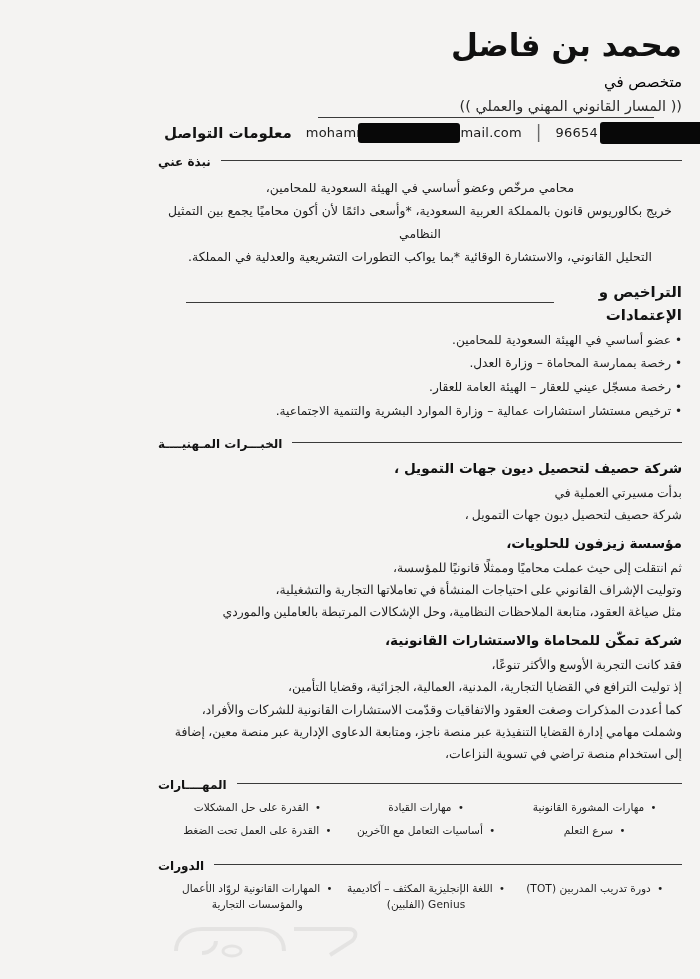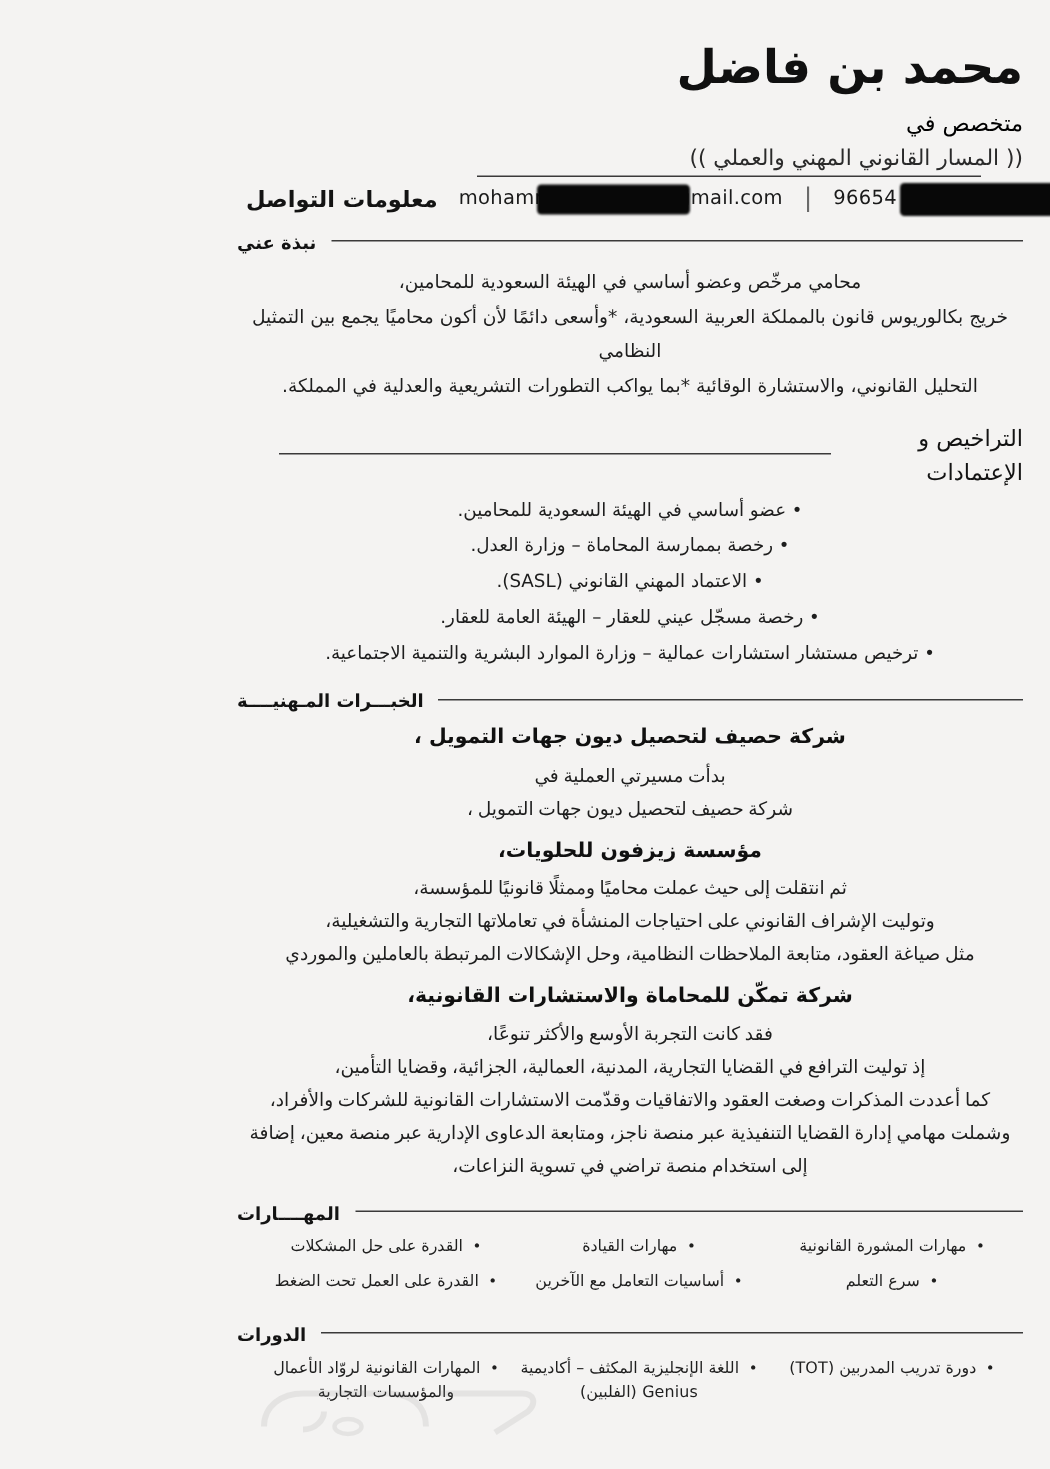--- a/index.html
+++ b/index.html
@@ -80,21 +80,21 @@
   .head-2line {
     position: relative;
     margin-top: 12px;
     min-height: 46px;
   }
   .head-2line .title2 {
     position: absolute;
     right: 0;
     top: 0;
     font-size: 15px;
-    font-weight: normal;
+    font-weight: bold;
     line-height: 1.55;
     text-align: right;
     color: #131313;
     width: 122px;
   }
   .head-2line .rule2 {
     position: absolute;
     right: 128px;
     left: 28px;
     top: 21px;
@@ -109,37 +109,36 @@
     line-height: 1.85;
     color: #1d1d1d;
     padding: 0 8px;
   }
 
   
   .bullets {
     margin: 0;
     padding: 0;
     list-style: none;
-    text-align: center;
+    text-align: right;
     margin-top: 2px;
   }
   .bullets li {
     font-size: 12.2px;
     line-height: 1.95;
     color: #1d1d1d;
   }
   .bullets li::before {
     content: "• ";
     font-size: 12px;
   }
 
   
   .exp-block {
     margin-top: 6px;
-    text-align: center;
   }
   .exp-title {
     font-size: 13.6px;
     font-weight: bold;
     color: #101010;
     line-height: 1.7;
   }
   .exp-body {
     font-size: 12.4px;
     line-height: 1.78;
@@ -297,21 +296,20 @@
   <div class="head-2line">
     <div class="title2">
       <div>التراخيص و</div>
       <div>الإعتمادات</div>
     </div>
     <div class="rule2"></div>
   </div>
   <ul class="bullets">
     <li>عضو أساسي في الهيئة السعودية للمحامين.</li>
     <li>رخصة بممارسة المحاماة – وزارة العدل.</li>
-    <li>الاعتماد المهني القانوني (SASL).</li>
     <li>رخصة مسجّل عيني للعقار – الهيئة العامة للعقار.</li>
     <li>ترخيص مستشار استشارات عمالية – وزارة الموارد البشرية والتنمية الاجتماعية.</li>
   </ul>
 
   <div class="section-head">
     <div class="title">الخبـــرات المـهنيــــة</div>
     <div class="rule"></div>
   </div>
 
   <div class="exp-block">

